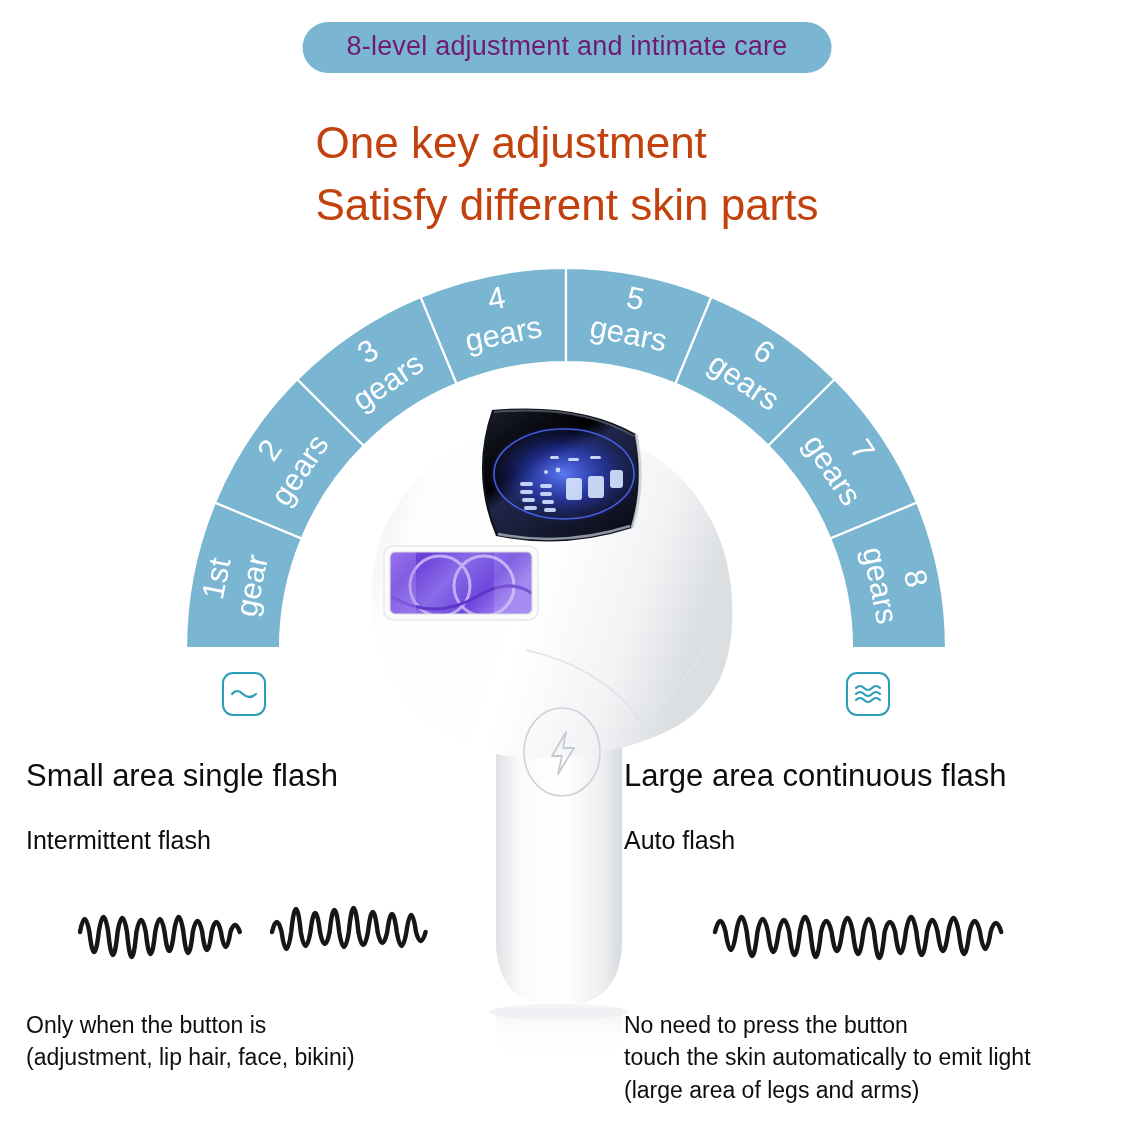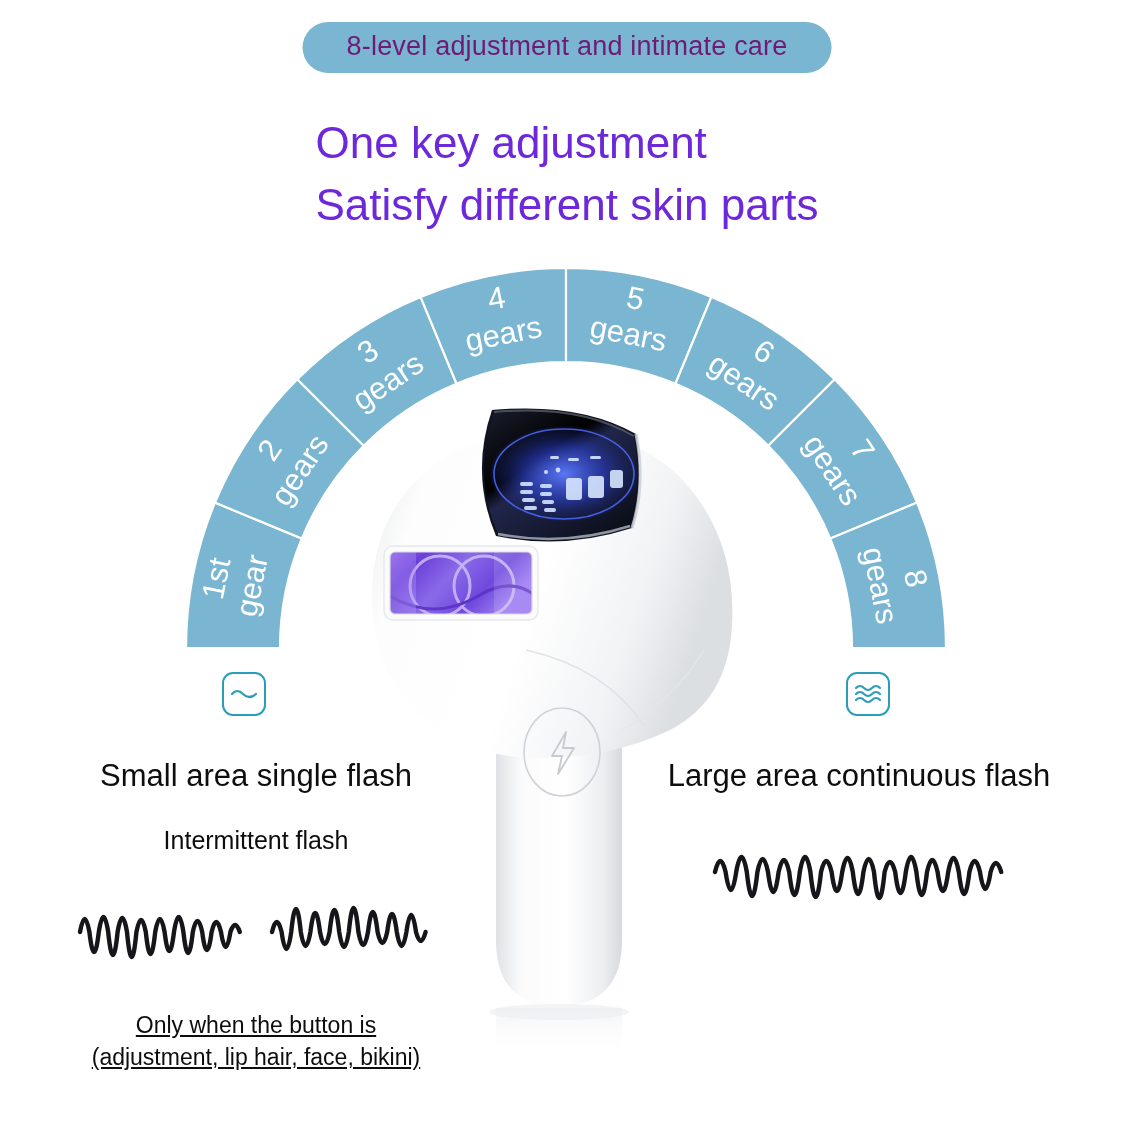--- a/index.html
+++ b/index.html
@@ -24,21 +24,21 @@
     line-height:1;
     letter-spacing:.2px;
     white-space:nowrap;
   }
 
   
   .headline{
     position:absolute;left:50%;transform:translateX(-50%);
     top:112px;
     text-align:left;
-    color:#6d28d9;
+    color:#c2410c;
     font-size:44px;
     line-height:1.40;
     white-space:nowrap;
   }
   .headline div{font-weight:400;}
 
   
   .arc-wrap{position:absolute;left:0;top:0;width:1134px;height:1134px;pointer-events:none;}
   .arc-wrap svg{position:absolute;left:0;top:0;}
   .seg{fill:#7ab6d2;stroke:#ffffff;stroke-width:2.2;}
@@ -58,28 +58,28 @@
   .badge{
     position:absolute;width:44px;height:44px;
     border:2.6px solid #2b9db8;border-radius:11px;
     box-sizing:border-box;
     display:flex;align-items:center;justify-content:center;
   }
   .badge.left{left:222px;top:672px;}
   .badge.right{left:846px;top:672px;}
 
   
-  .col{position:absolute;text-align:center;color:#0d0d0d;}
+  .col{position:absolute;color:#0d0d0d;}
   .col.left{left:26px;top:758px;width:460px;}
   .col.right{left:624px;top:758px;width:470px;}
   .col .title{font-size:31px;line-height:1.18;white-space:nowrap;}
   .col .sub{font-size:25px;line-height:1.2;margin-top:30px;white-space:nowrap;}
   .wave{margin-top:22px;height:110px;}
   .wave svg{display:block;margin:0 auto;}
-  .col .desc{font-size:23px;line-height:1.42;margin-top:22px;text-decoration:underline;}
+  .col .desc{font-size:23px;line-height:1.42;margin-top:22px;}
   .col .desc div{white-space:nowrap;}
 </style>
 </head>
 <body>
 
 <div class="stage">
 
   <div class="banner">
     <span>8-level adjustment and intimate care</span>
   </div>
@@ -253,20 +253,26 @@
       </svg>
     </div>
     <div class="desc">
       <div>Only when the button is</div>
       <div>(adjustment, lip hair, face, bikini)</div>
     </div>
   </div>
 
   <div class="col right">
     <div class="title">Large area continuous flash</div>
+    <div class="sub">Auto flash</div>
     <div class="wave">
       <svg width="300" height="110" viewBox="0 0 300 110">
         <path id="wave-right" fill="none" stroke="#16161a" stroke-width="4.4" stroke-linecap="round" stroke-linejoin="round" d="M6 55 Q11.3 33 16.6 55 Q21.900000000000002 91 27.200000000000003 55 Q32.5 25 37.800000000000004 55 Q43.1 103 48.400000000000006 55 Q53.7 29 59.00000000000001 55 Q64.30000000000001 95 69.60000000000001 55 Q74.9 31 80.2 55 Q85.5 101 90.8 55 Q96.1 25 101.39999999999999 55 Q106.69999999999999 105 111.99999999999999 55 Q117.29999999999998 33 122.59999999999998 55 Q127.89999999999998 93 133.2 55 Q138.5 27 143.79999999999998 55 Q149.1 99 154.39999999999998 55 Q159.7 29 164.99999999999997 55 Q170.29999999999998 107 175.59999999999997 55 Q180.89999999999998 35 186.19999999999996 55 Q191.49999999999997 97 196.79999999999995 55 Q202.09999999999997 25 207.39999999999995 55 Q212.69999999999996 101 217.99999999999994 55 Q223.29999999999995 31 228.59999999999994 55 Q233.89999999999995 93 239.19999999999993 55 Q244.49999999999994 27 249.79999999999993 55 Q255.09999999999994 99 260.3999999999999 55 Q265.69999999999993 33 270.99999999999994 55 Q276.29999999999995 89 281.59999999999997 55 Q286.9 37 292.2 55"></path>
       </svg>
     </div>
+    <div class="desc">
+      <div>No need to press the button</div>
+      <div>touch the skin automatically to emit light</div>
+      <div>(large area of legs and arms)</div>
+    </div>
   </div>
 
 </div>
 
 </body></html>

